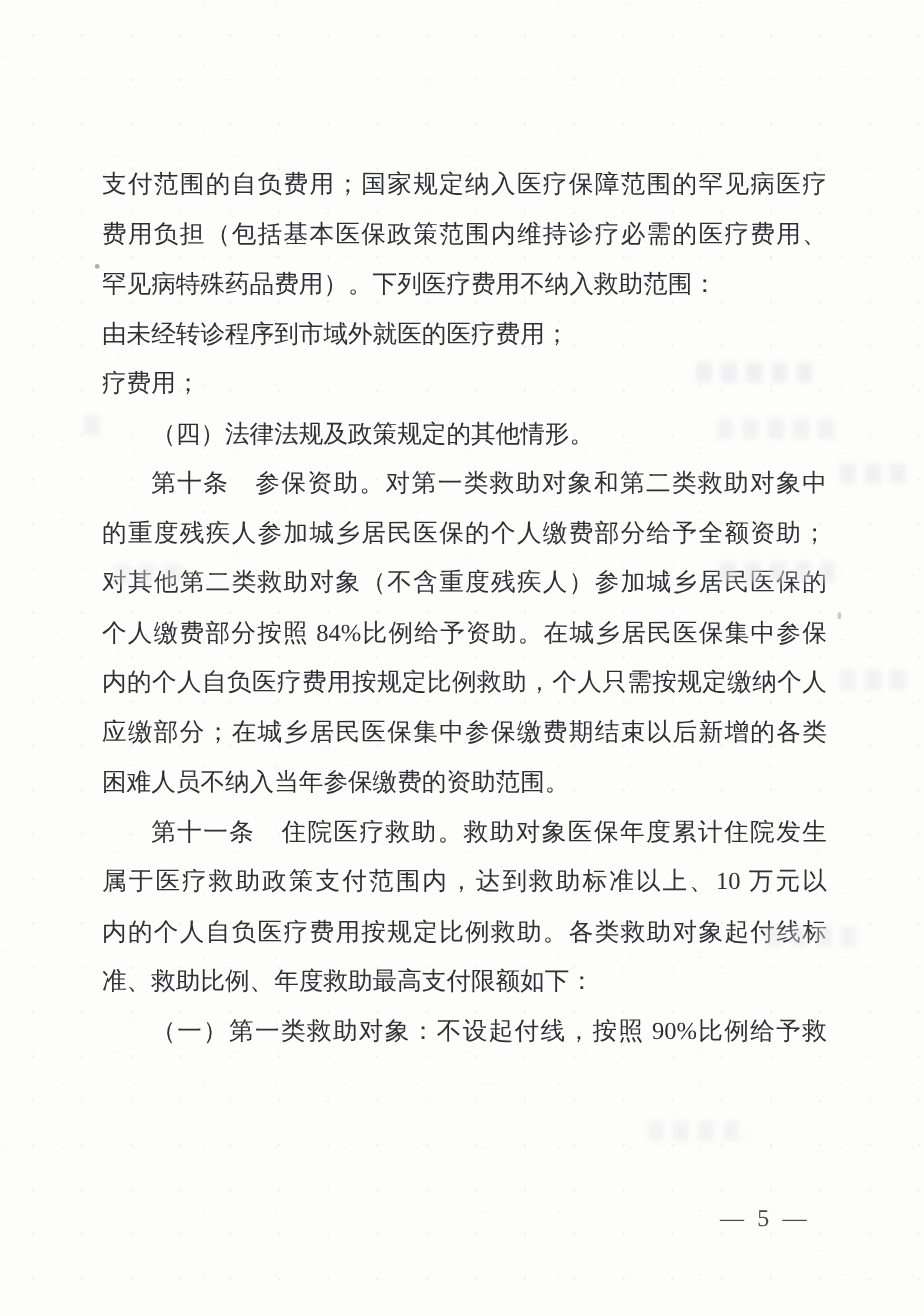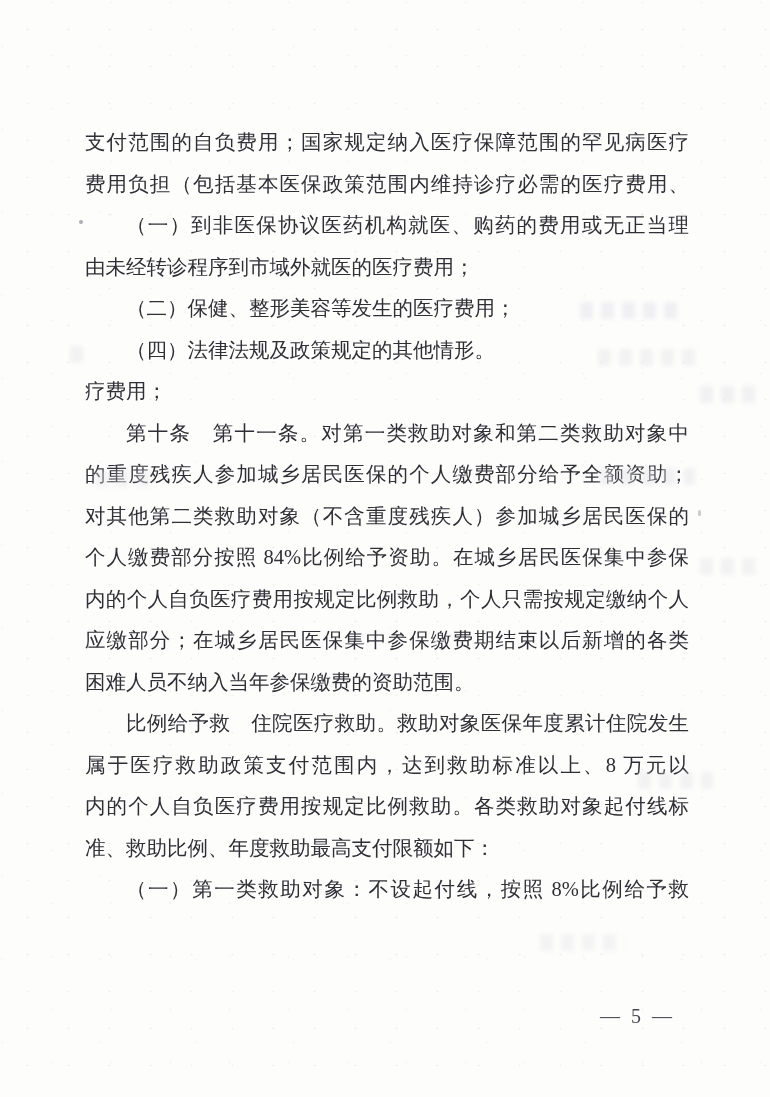--- a/index.html
+++ b/index.html
@@ -22,21 +22,21 @@
     background-image:
       radial-gradient(rgba(110,110,118,0.07) 1px, transparent 1.4px),
       radial-gradient(rgba(110,110,118,0.05) 1px, transparent 1.4px),
       radial-gradient(rgba(140,140,148,0.04) 1.2px, transparent 1.6px);
     background-size: 41px 37px, 59px 53px, 97px 83px;
     background-position: 7px 11px, 23px 29px, 51px 5px;
     pointer-events: none;
   }
   .textblock {
     position: absolute;
-    left: 85px; top: 122px;
+    left: 85px; top: 134px;
     width: 604px;
   }
   .line {
     font-size: 20.5px;
     line-height: 41.5px;
     height: 41.5px;
     text-align: justify;
     white-space: normal;
     overflow: hidden;
   }
@@ -70,37 +70,36 @@
   }
 </style>
 </head>
 <body>
 
 <div class="page">
 
   <div class="textblock">
     <div class="line full">支付范围的自负费用；国家规定纳入医疗保障范围的罕见病医疗</div>
     <div class="line full">费用负担（包括基本医保政策范围内维持诊疗必需的医疗费用、</div>
-    <div class="line full indent">（一）到非医保协议医药机构就医、购药的费用或无正当理</div>
+    <div class="line">罕见病特殊药品费用）。下列医疗费用不纳入救助范围：</div>
     <div class="line">由未经转诊程序到市域外就医的医疗费用；</div>
-    <div class="line indent">（二）保健、整形美容等发生的医疗费用；</div>
+    <div class="line">疗费用；</div>
     <div class="line indent">（四）法律法规及政策规定的其他情形。</div>
-    <div class="line">疗费用；</div>
-    <div class="line full indent">第十条　第十一条。对第一类救助对象和第二类救助对象中</div>
+    <div class="line full indent">第十条　参保资助。对第一类救助对象和第二类救助对象中</div>
     <div class="line full">的重度残疾人参加城乡居民医保的个人缴费部分给予全额资助；</div>
     <div class="line full">对其他第二类救助对象（不含重度残疾人）参加城乡居民医保的</div>
     <div class="line full">个人缴费部分按照 84%比例给予资助。在城乡居民医保集中参保</div>
     <div class="line full">内的个人自负医疗费用按规定比例救助，个人只需按规定缴纳个人</div>
     <div class="line full">应缴部分；在城乡居民医保集中参保缴费期结束以后新增的各类</div>
     <div class="line">困难人员不纳入当年参保缴费的资助范围。</div>
-    <div class="line full indent">比例给予救　住院医疗救助。救助对象医保年度累计住院发生</div>
-    <div class="line full">属于医疗救助政策支付范围内，达到救助标准以上、8 万元以</div>
+    <div class="line full indent">第十一条　住院医疗救助。救助对象医保年度累计住院发生</div>
+    <div class="line full">属于医疗救助政策支付范围内，达到救助标准以上、10 万元以</div>
     <div class="line full">内的个人自负医疗费用按规定比例救助。各类救助对象起付线标</div>
     <div class="line">准、救助比例、年度救助最高支付限额如下：</div>
-    <div class="line full indent">（一）第一类救助对象：不设起付线，按照 8%比例给予救</div>
+    <div class="line full indent">（一）第一类救助对象：不设起付线，按照 90%比例给予救</div>
   </div>
 
   <div class="footer">— 5 —</div>
 
   <div class="smudge" style="left:580px; top:302px; width:100px;"></div>
   <div class="smudge" style="left:598px; top:349px; width:100px; opacity:.45;"></div>
   <div class="smudge" style="left:700px; top:386px; width:58px; opacity:.5;"></div>
   <div class="smudge" style="left:95px;  top:470px; width:58px; opacity:.4;"></div>
   <div class="smudge" style="left:600px; top:468px; width:95px; opacity:.5;"></div>
   <div class="smudge" style="left:700px; top:558px; width:55px; opacity:.45;"></div>

